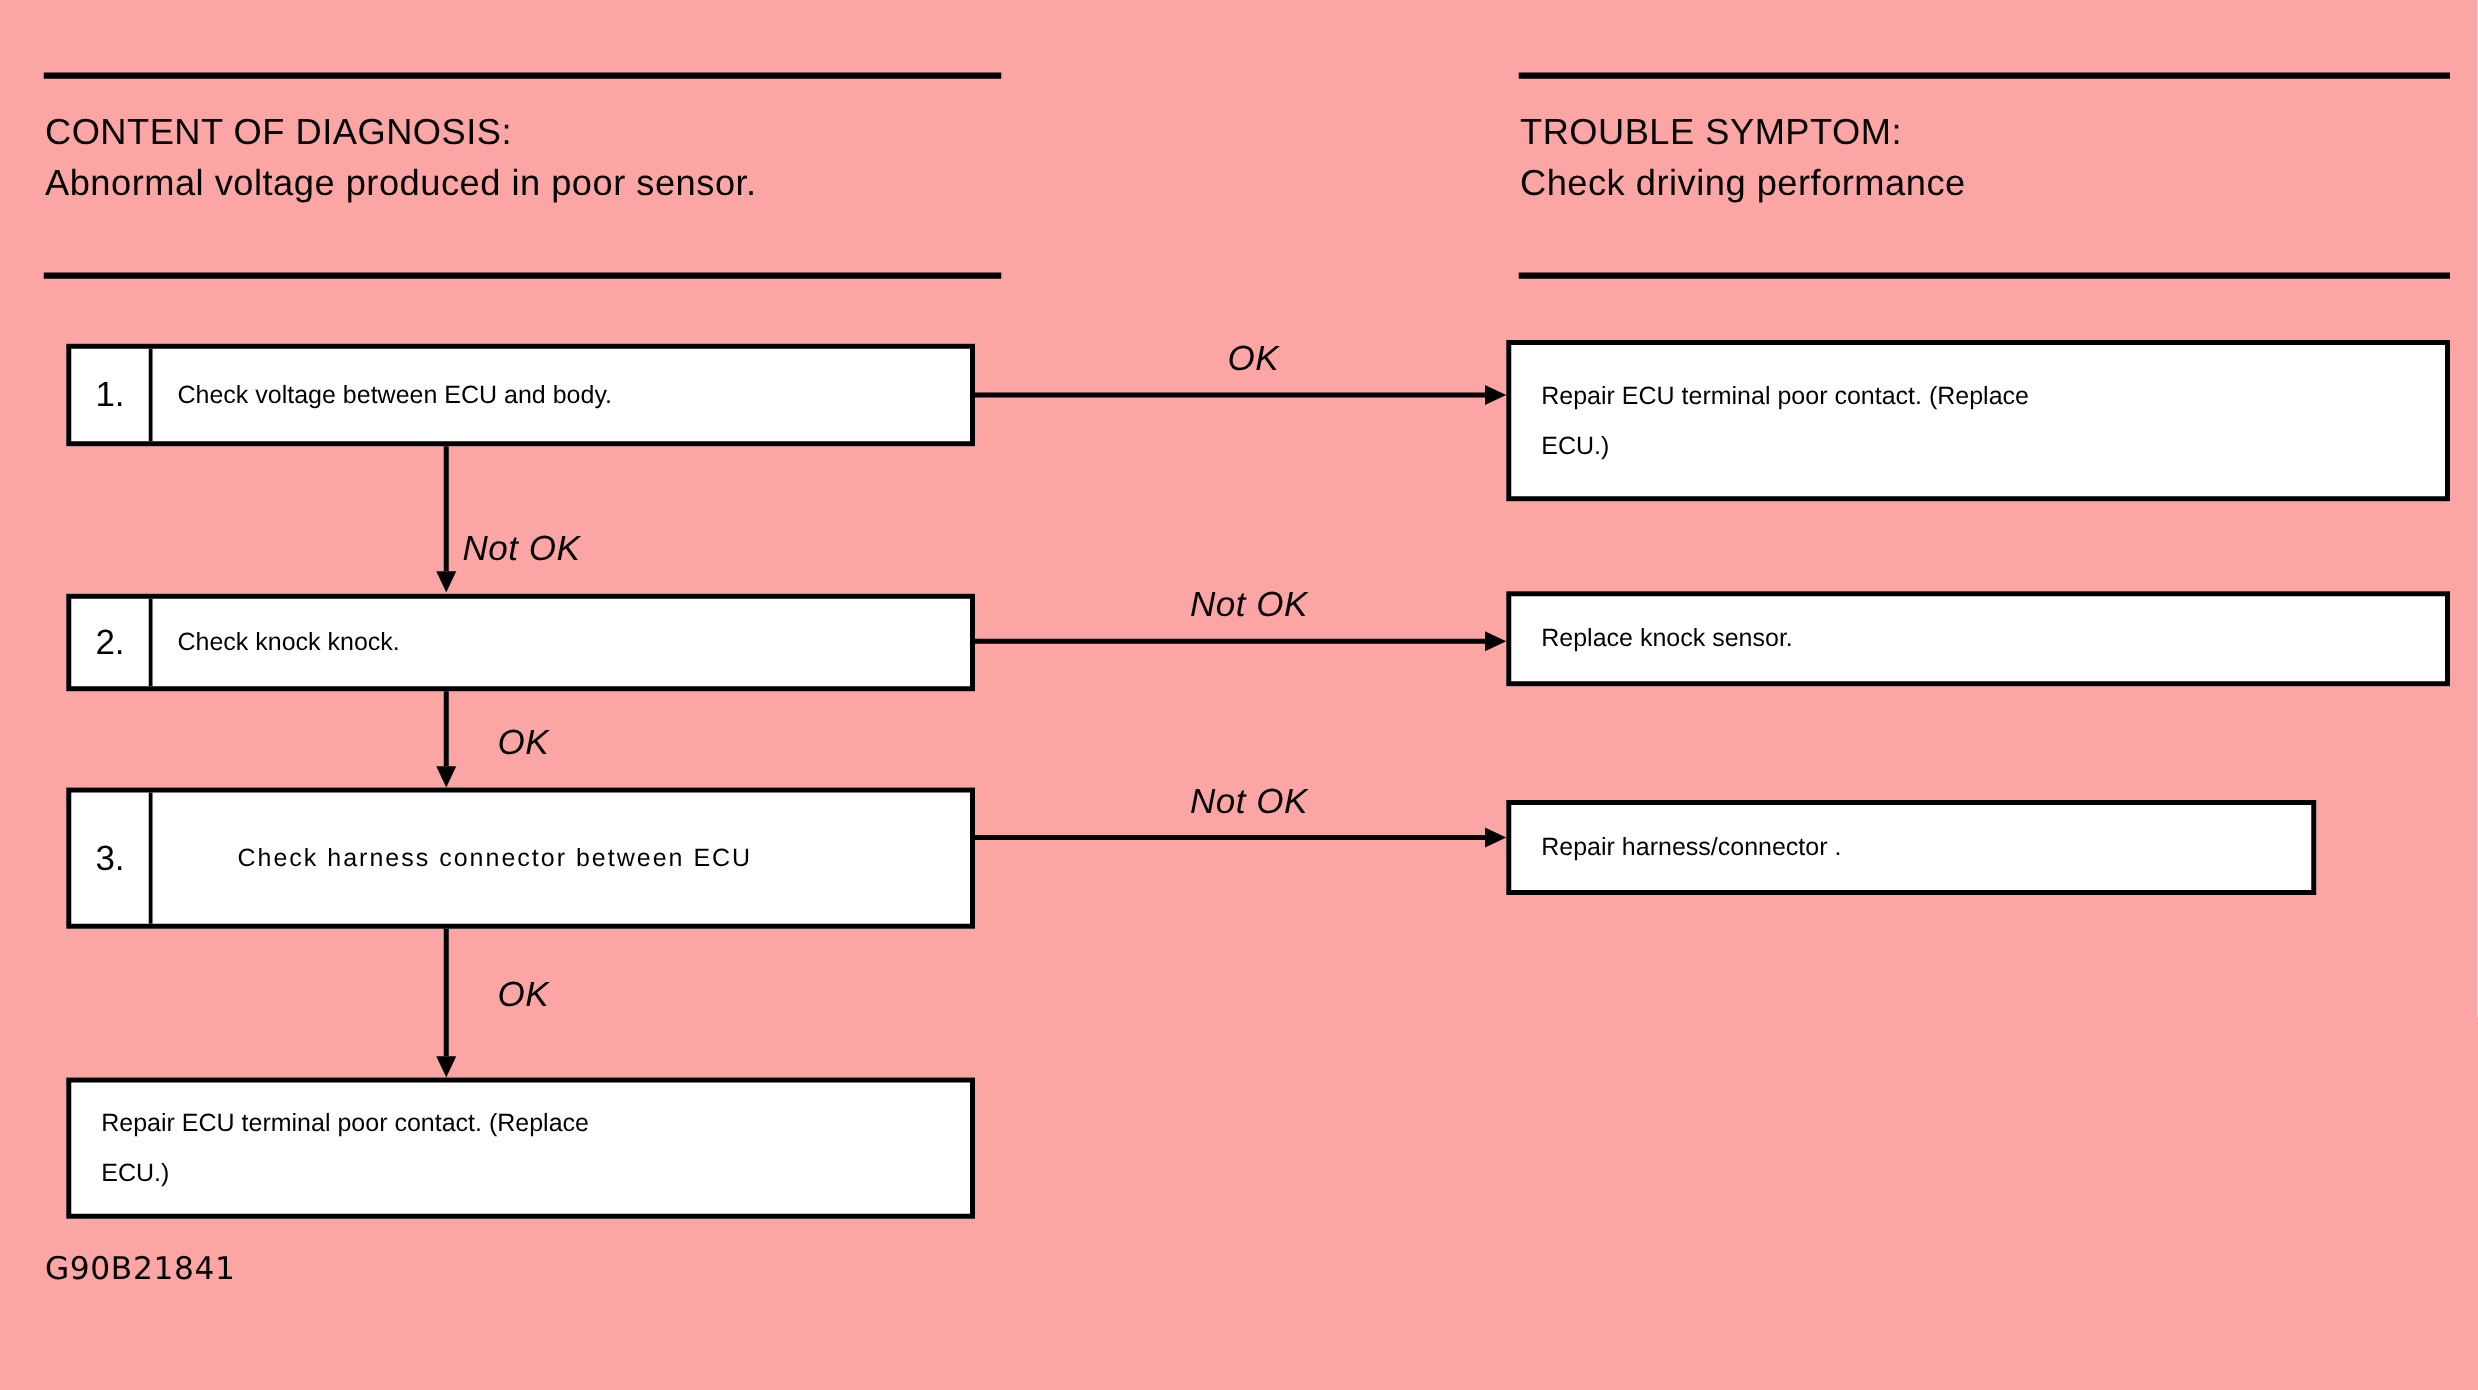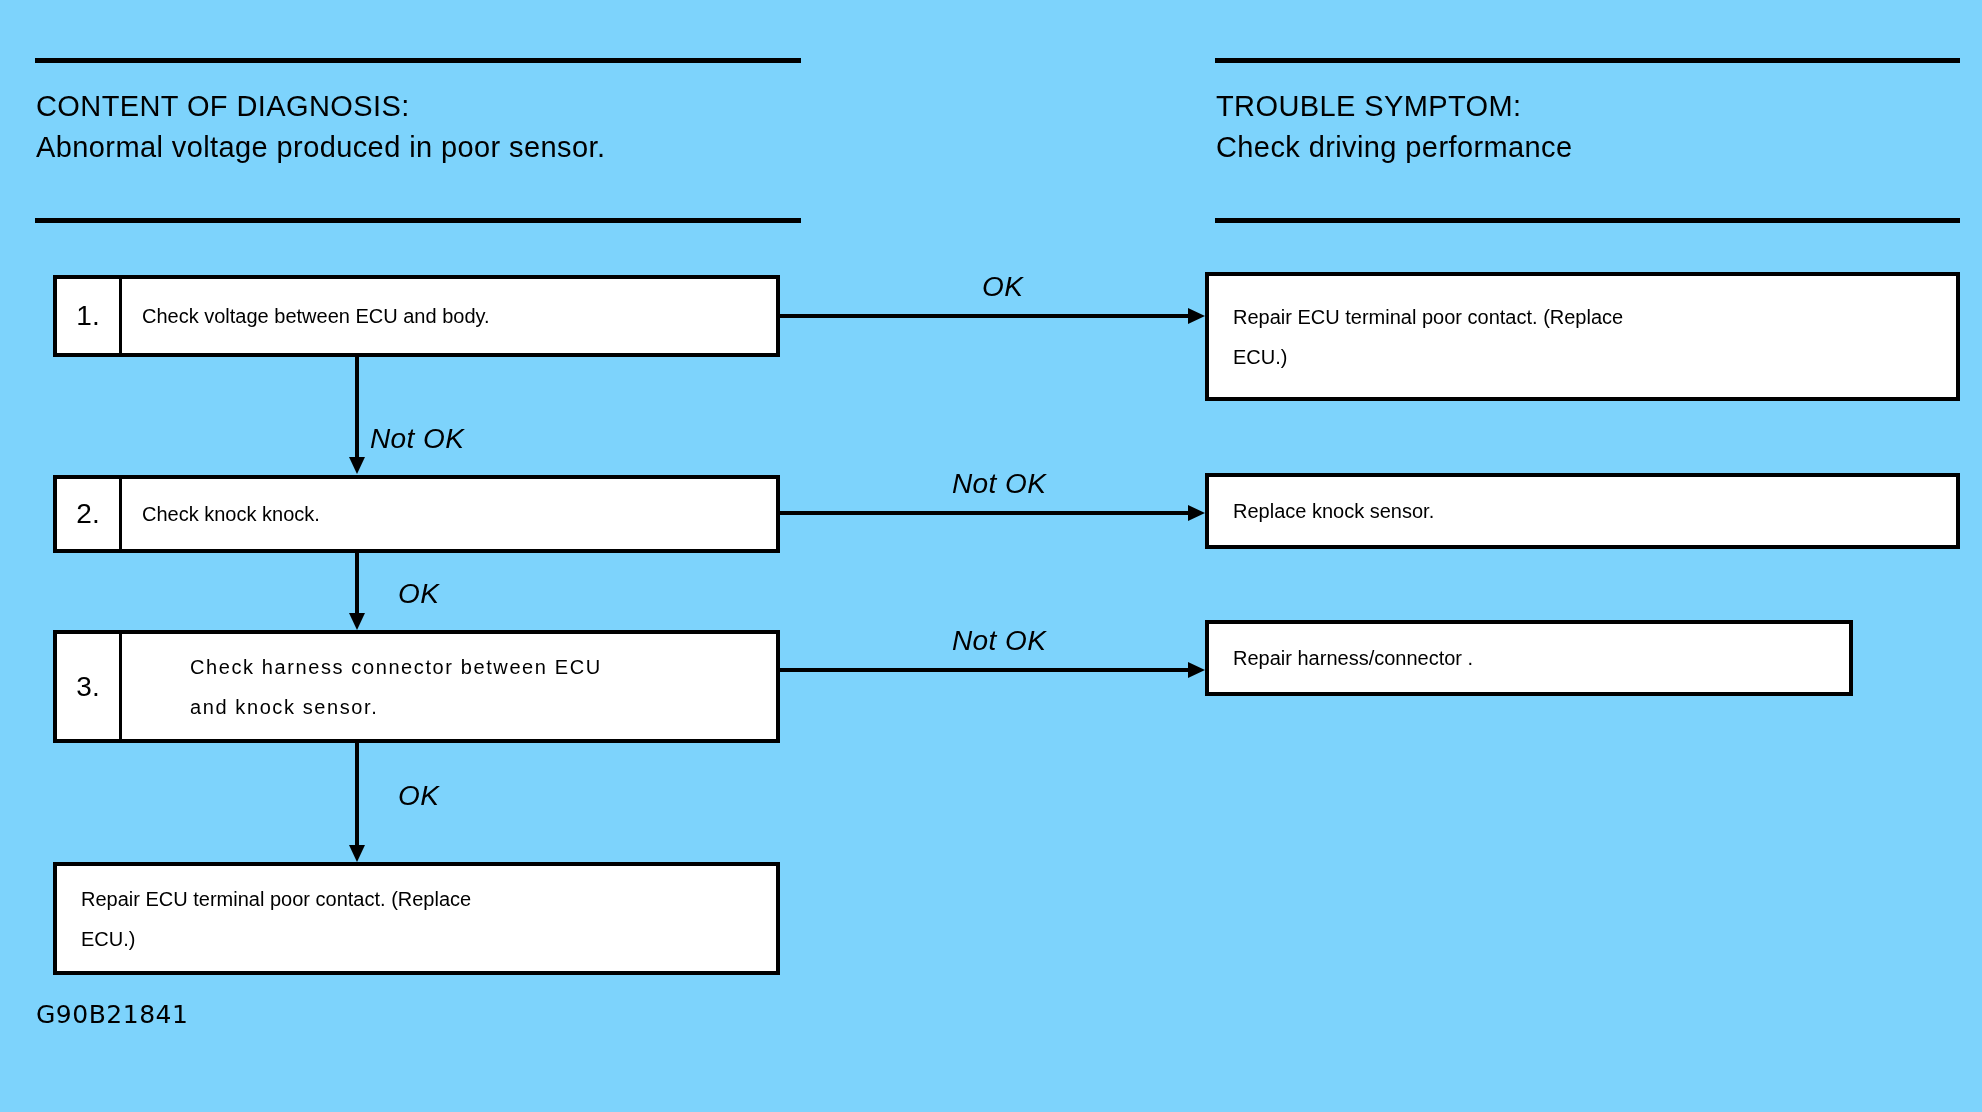--- a/index.html
+++ b/index.html
@@ -4,21 +4,21 @@
 <style>
   html, body {
     margin: 0;
     padding: 0;
     background: #ffffff;
   }
   #page {
     position: relative;
     width: 1982px;
     height: 1112px;
-    background: #7dd3fc;
+    background: #fca5a5;
     font-family: "Liberation Sans", sans-serif;
     color: #000000;
     overflow: hidden;
   }
 
   
   .rule {
     position: absolute;
     background: #000000;
     height: 5px;
@@ -75,21 +75,21 @@
   .box.plain    .txt { left: 24px; }
 
   
   .box-step1  { left: 53px;   top: 275px; width: 727px;  height: 82px; }
   .box-step2  { left: 53px;   top: 475px; width: 727px;  height: 78px; }
   .box-step3  { left: 53px;   top: 630px; width: 727px;  height: 113px; }
   .box-final  { left: 53px;   top: 862px; width: 727px;  height: 113px; }
 
   .box-res1   { left: 1205px; top: 272px; width: 755px;  height: 129px; }
   .box-res2   { left: 1205px; top: 473px; width: 755px;  height: 76px; }
-  .box-res3   { left: 1205px; top: 620px; width: 648px;  height: 76px; }
+  .box-res3   { left: 1205px; top: 640px; width: 648px;  height: 76px; }
 
   
   .track { letter-spacing: 1.6px; margin-left: 48px; }
 
   
   .hline {
     position: absolute;
     height: 4px;
     background: #000000;
   }
@@ -182,21 +182,20 @@
   <div class="box numbered box-step2">
     <div class="num">2.</div>
     <div class="txt">Check knock knock.</div>
   </div>
 
   <div class="box numbered box-step3">
     <div class="num">3.</div>
     <div class="txt">
       <div>
         <div class="track"> Check harness connector between ECU</div>
-        <div class="track">and knock sensor.</div>
       </div>
     </div>
   </div>
 
   <div class="box plain box-final">
     <div class="txt">
       <div>
         <div>Repair  ECU  terminal  poor  contact.  (Replace</div>
         <div>ECU.)</div>
       </div>

